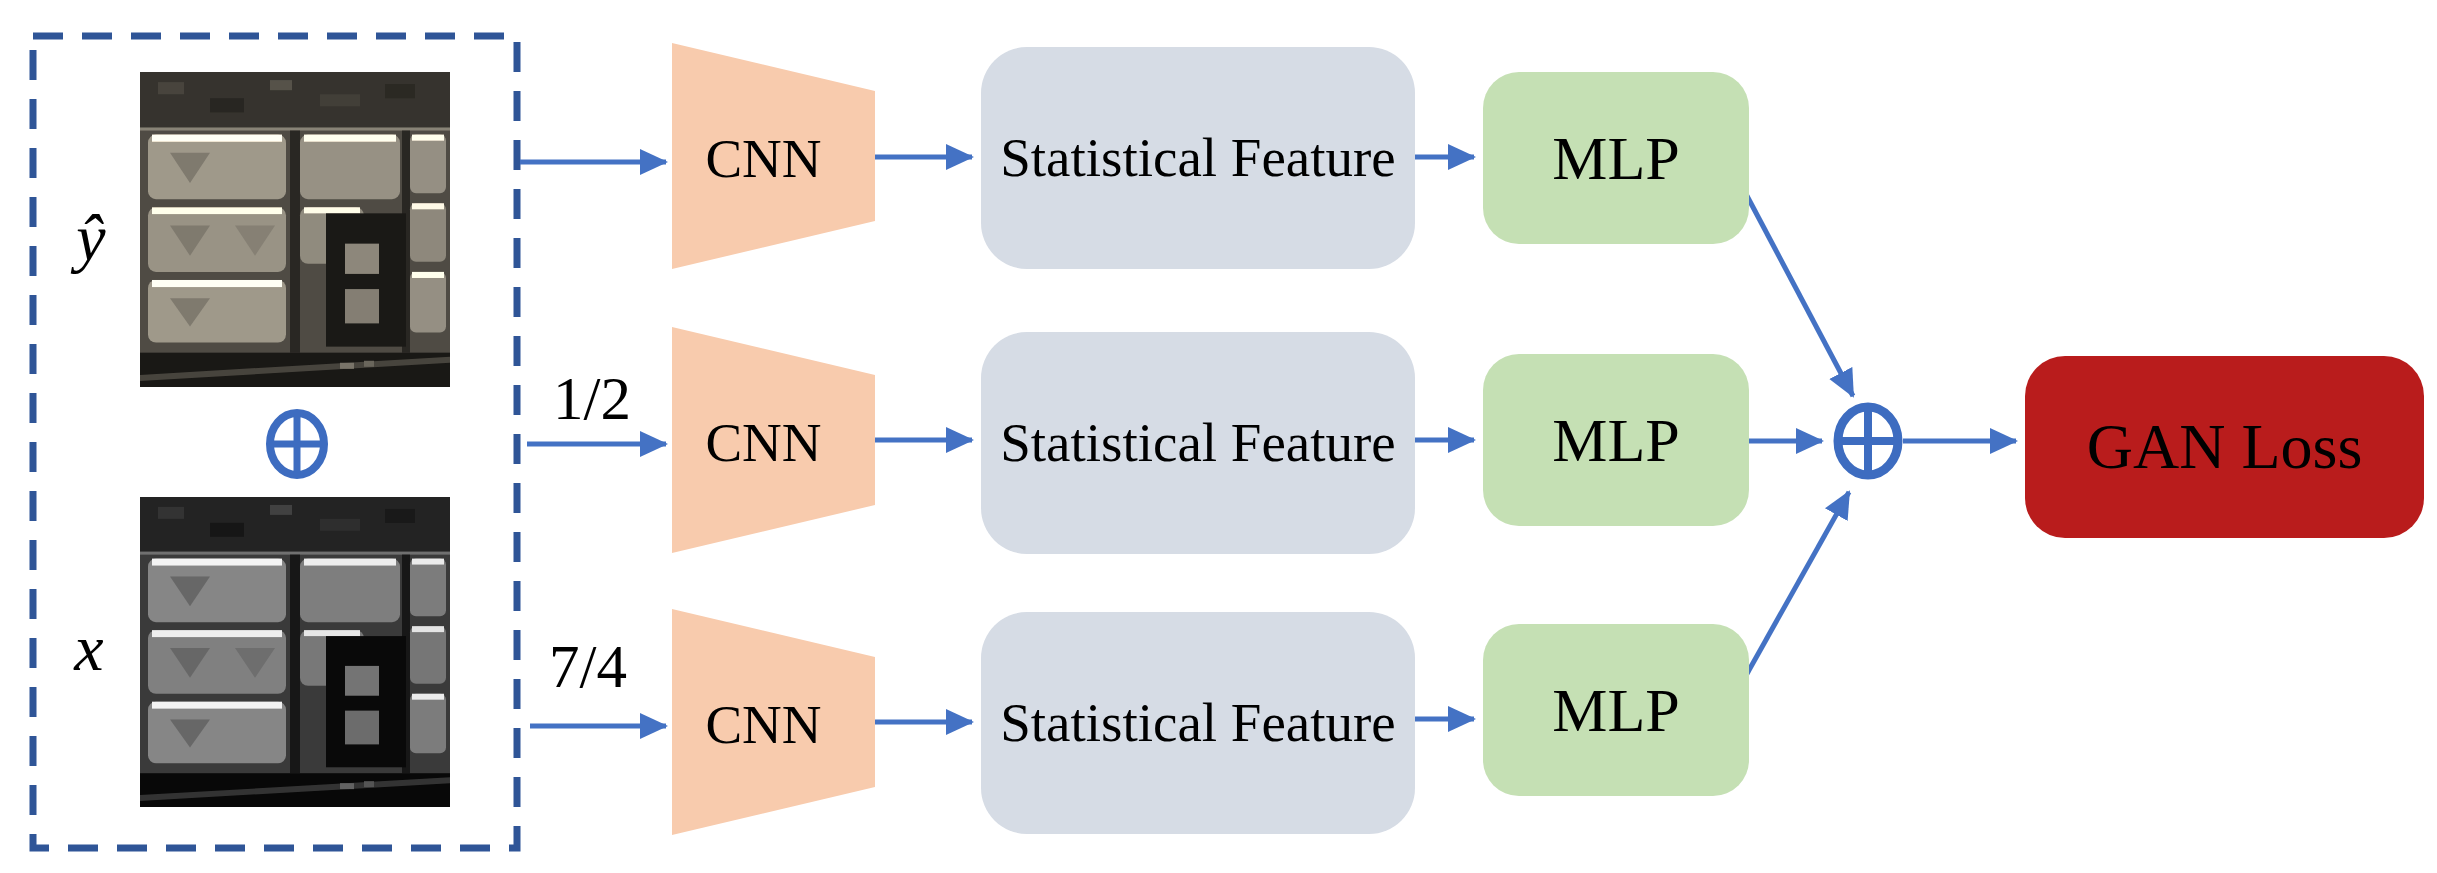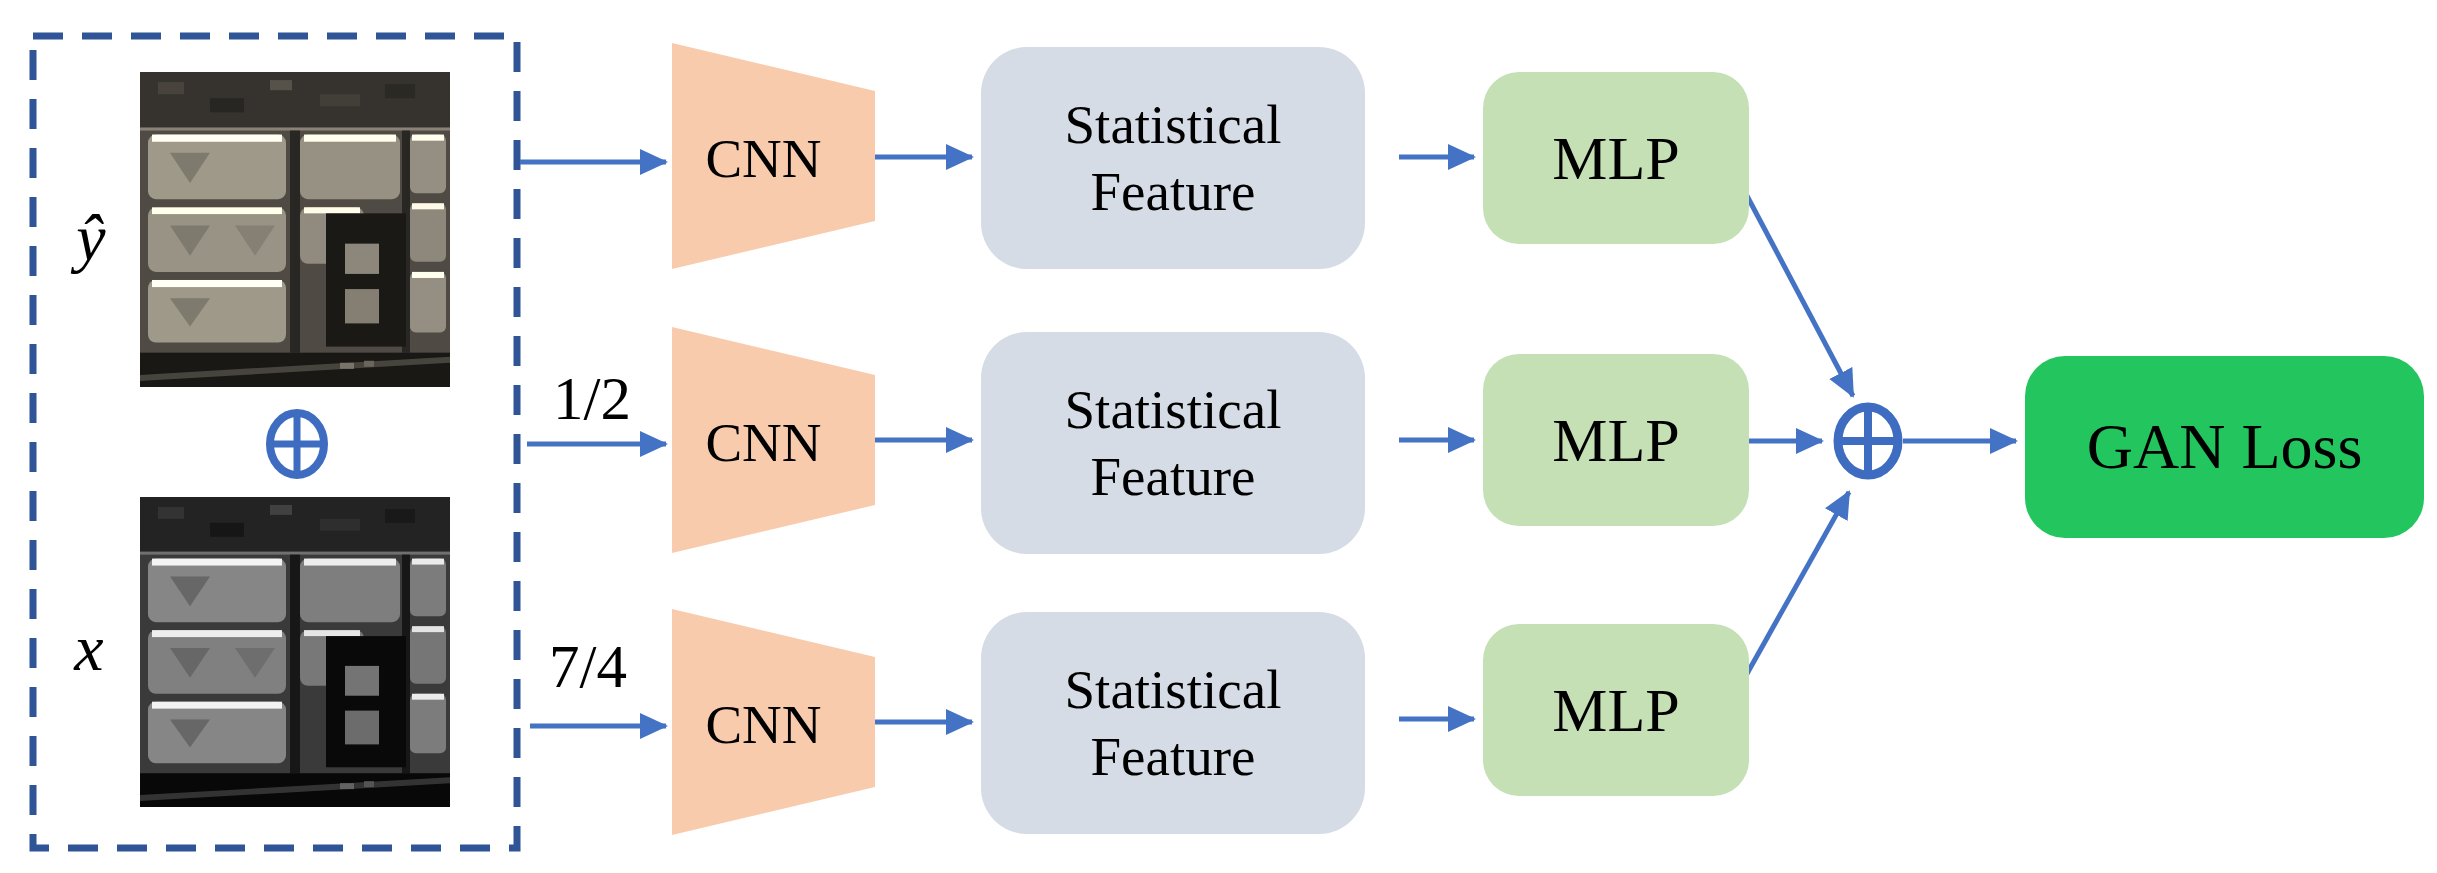--- a/index.html
+++ b/index.html
@@ -13,33 +13,33 @@
     overflow:hidden;
   }
   svg.layer{position:absolute;left:0;top:0;}
   .abs{position:absolute;}
   .box{
     position:absolute;
     display:flex;align-items:center;justify-content:center;
     text-align:center;color:#000;
   }
   .feature-box{
-    left:981px;width:384px;height:222px;
+    left:981px;width:434px;height:222px;
     background:#D6DCE5;border-radius:46px;
     font-size:55px;line-height:1.22;
     padding:0 5px;box-sizing:border-box;
   }
   .mlp-box{
     left:1483px;width:266px;height:172px;
     background:#C5E0B4;border-radius:36px;
     font-size:62px;
   }
   .gan-box{
     left:2025px;top:356px;width:399px;height:182px;
-    background:#22c55e;border-radius:40px;
+    background:#b91c1c;border-radius:40px;
     font-size:64px;
   }
   .cnn-label{
     left:672px;width:183px;height:90px;
     font-size:55px;
   }
   .scale-label{
     width:120px;height:64px;
     font-size:61px;
   }

